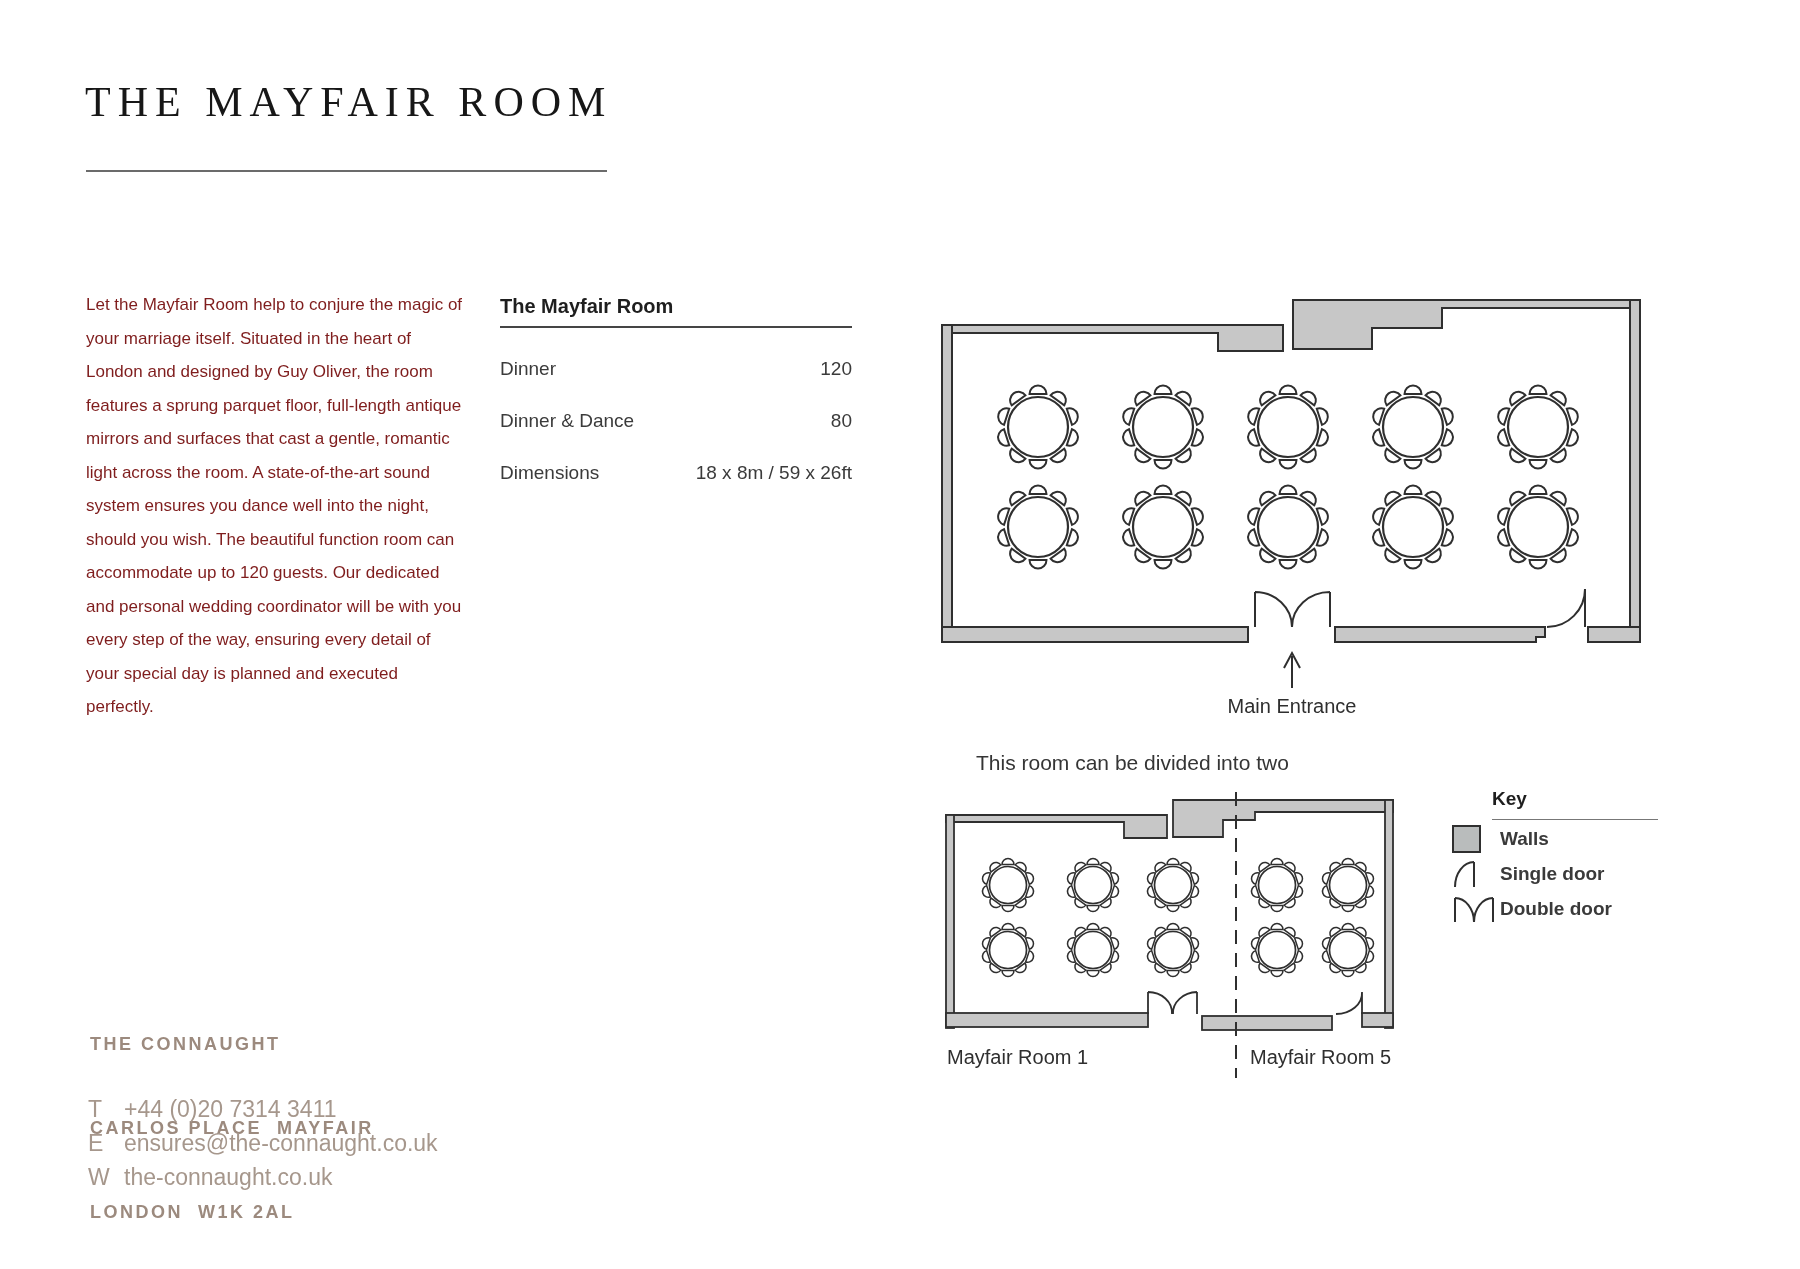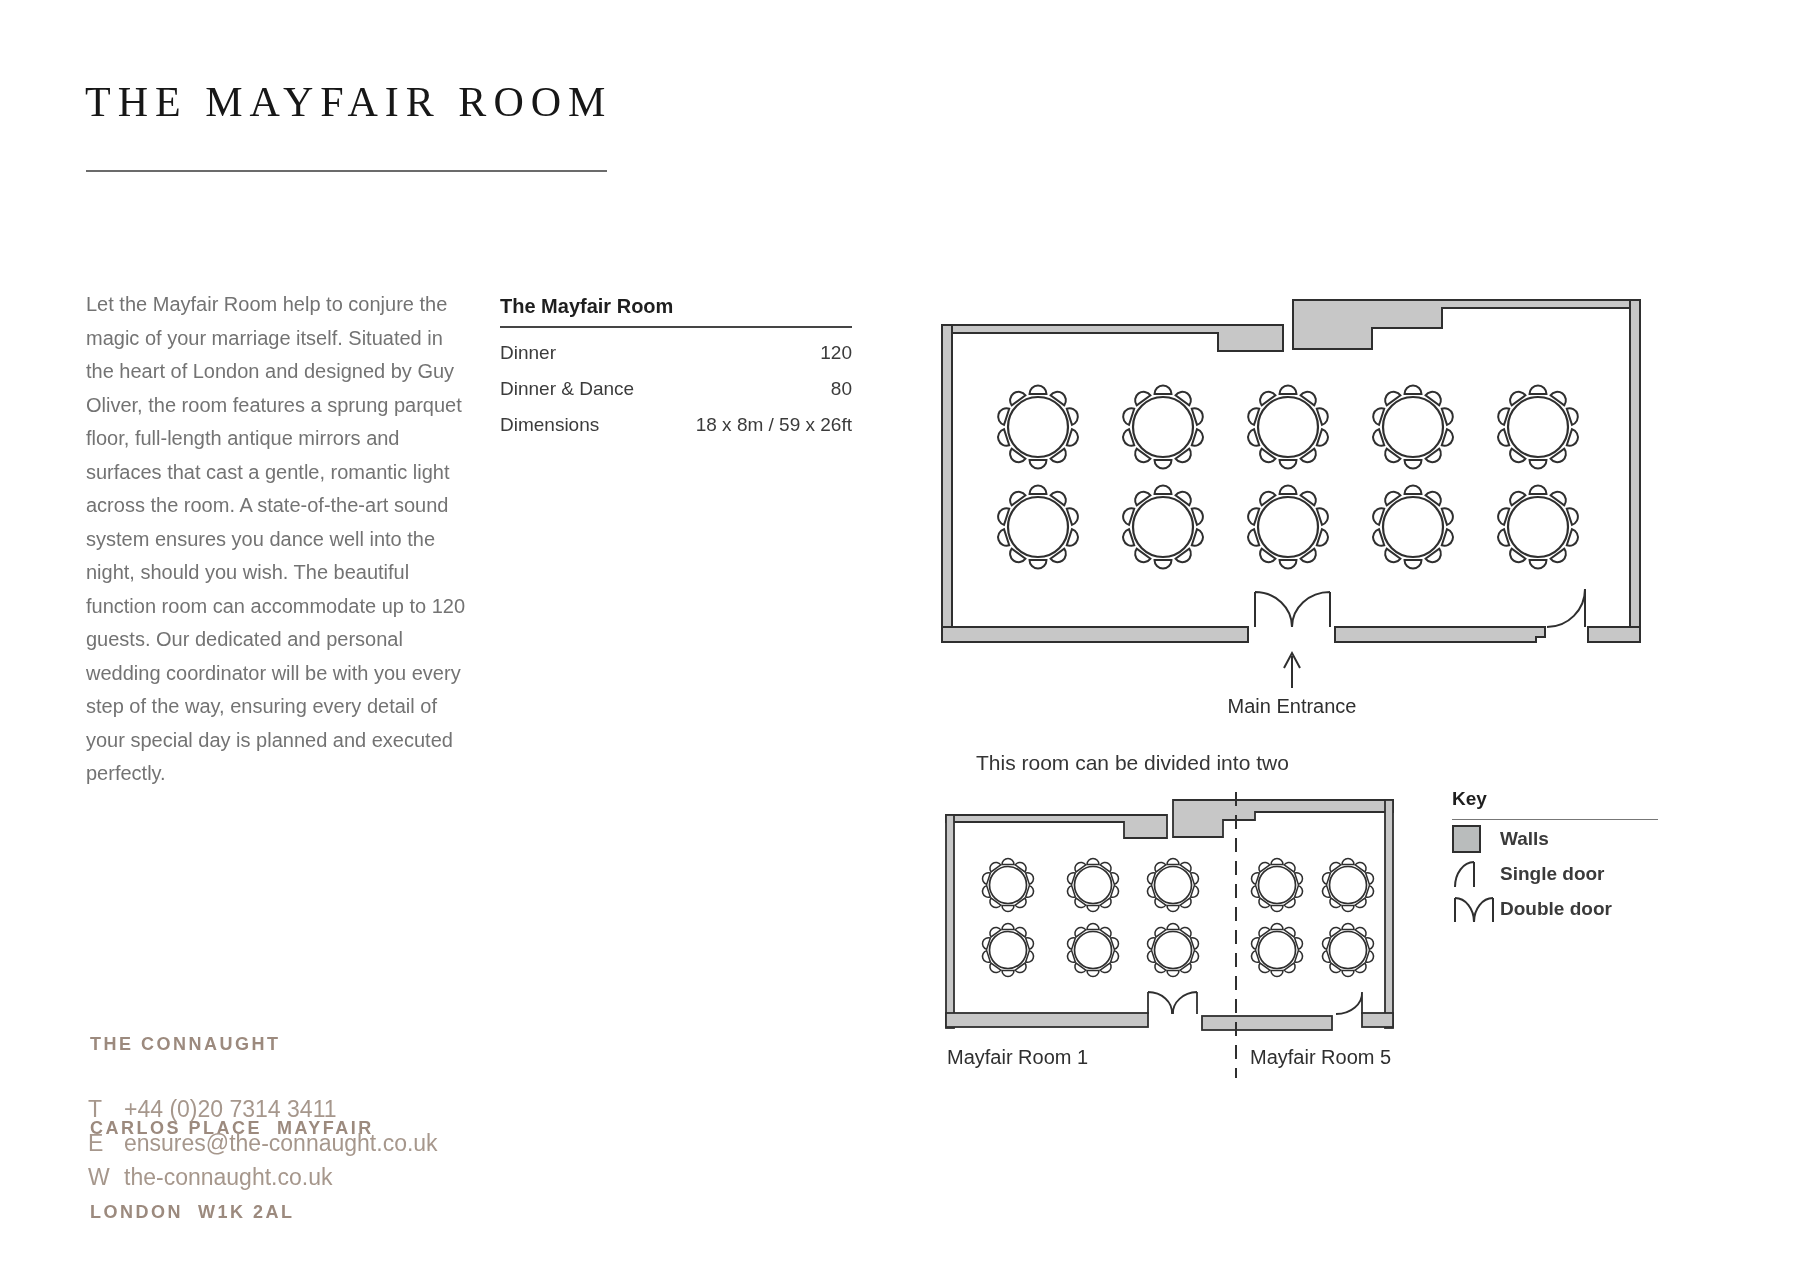--- a/index.html
+++ b/index.html
@@ -7,32 +7,32 @@
     width:1800px;height:1269px;position:relative;background:#ffffff;
     font-family:"Liberation Sans", sans-serif;color:#3c3c3c;overflow:hidden;
   }
   .abs{position:absolute;}
   .page-title{
     left:85px;top:78px;font-family:"Liberation Serif", serif;
     font-size:42px;letter-spacing:7px;color:#171717;font-weight:400;
   }
   .title-rule{left:86px;top:170px;width:521px;height:1.5px;background:#6b6b6b;}
   .intro{
-    left:86px;top:288px;width:382px;font-size:20px;line-height:33.5px;color:#737373;
+    left:86px;top:288px;width:382px;font-size:17px;line-height:33.5px;color:#7f1d1d;
   }
   .spec{left:500px;top:295px;width:352px;}
   .spec-title{font-size:20px;font-weight:bold;color:#1e1e1e;padding-bottom:8px;border-bottom:2px solid #454545;}
-  .spec-row{display:flex;justify-content:space-between;font-size:19px;color:#3b3b3b;margin-top:14px;}
+  .spec-row{display:flex;justify-content:space-between;font-size:19px;color:#3b3b3b;margin-top:30px;}
   .plan-svg{display:block;}
   .divided-heading{left:950px;top:751px;font-size:21px;color:#353535;margin-left:26px;}
   .room-label{font-size:20px;color:#2f2f2f;top:1046px;text-align:center;}
   .room1-label{left:947px;}
   .room2-label{left:1250px;}
   .key{left:1452px;top:788px;width:206px;}
-  .key-title{font-size:19px;font-weight:bold;color:#1e1e1e;padding-bottom:9px;border-bottom:1px solid #777;}
+  .key-title{font-size:19px;font-weight:bold;color:#1e1e1e;padding-bottom:9px;border-bottom:1px solid #777;margin-left:40px;}
   .key-row{display:flex;align-items:center;height:32px;margin-top:3px;font-weight:bold;}
   .key-icon{width:48px;display:flex;align-items:center;}
   .key-swatch{width:29px;height:28px;background:#b9bcbc;border:2px solid #2f2f2f;box-sizing:border-box;}
   .key-label{font-size:19px;color:#3a3a3a;}
   .contact-address{
     left:90px;top:974px;font-size:18px;font-weight:bold;letter-spacing:2.5px;
     line-height:28px;color:#9c8a7e;white-space:pre;
   }
   .contact-lines{left:88px;top:1092px;font-size:23px;color:#a6978c;line-height:34px;}
   .contact-line{display:flex;}

